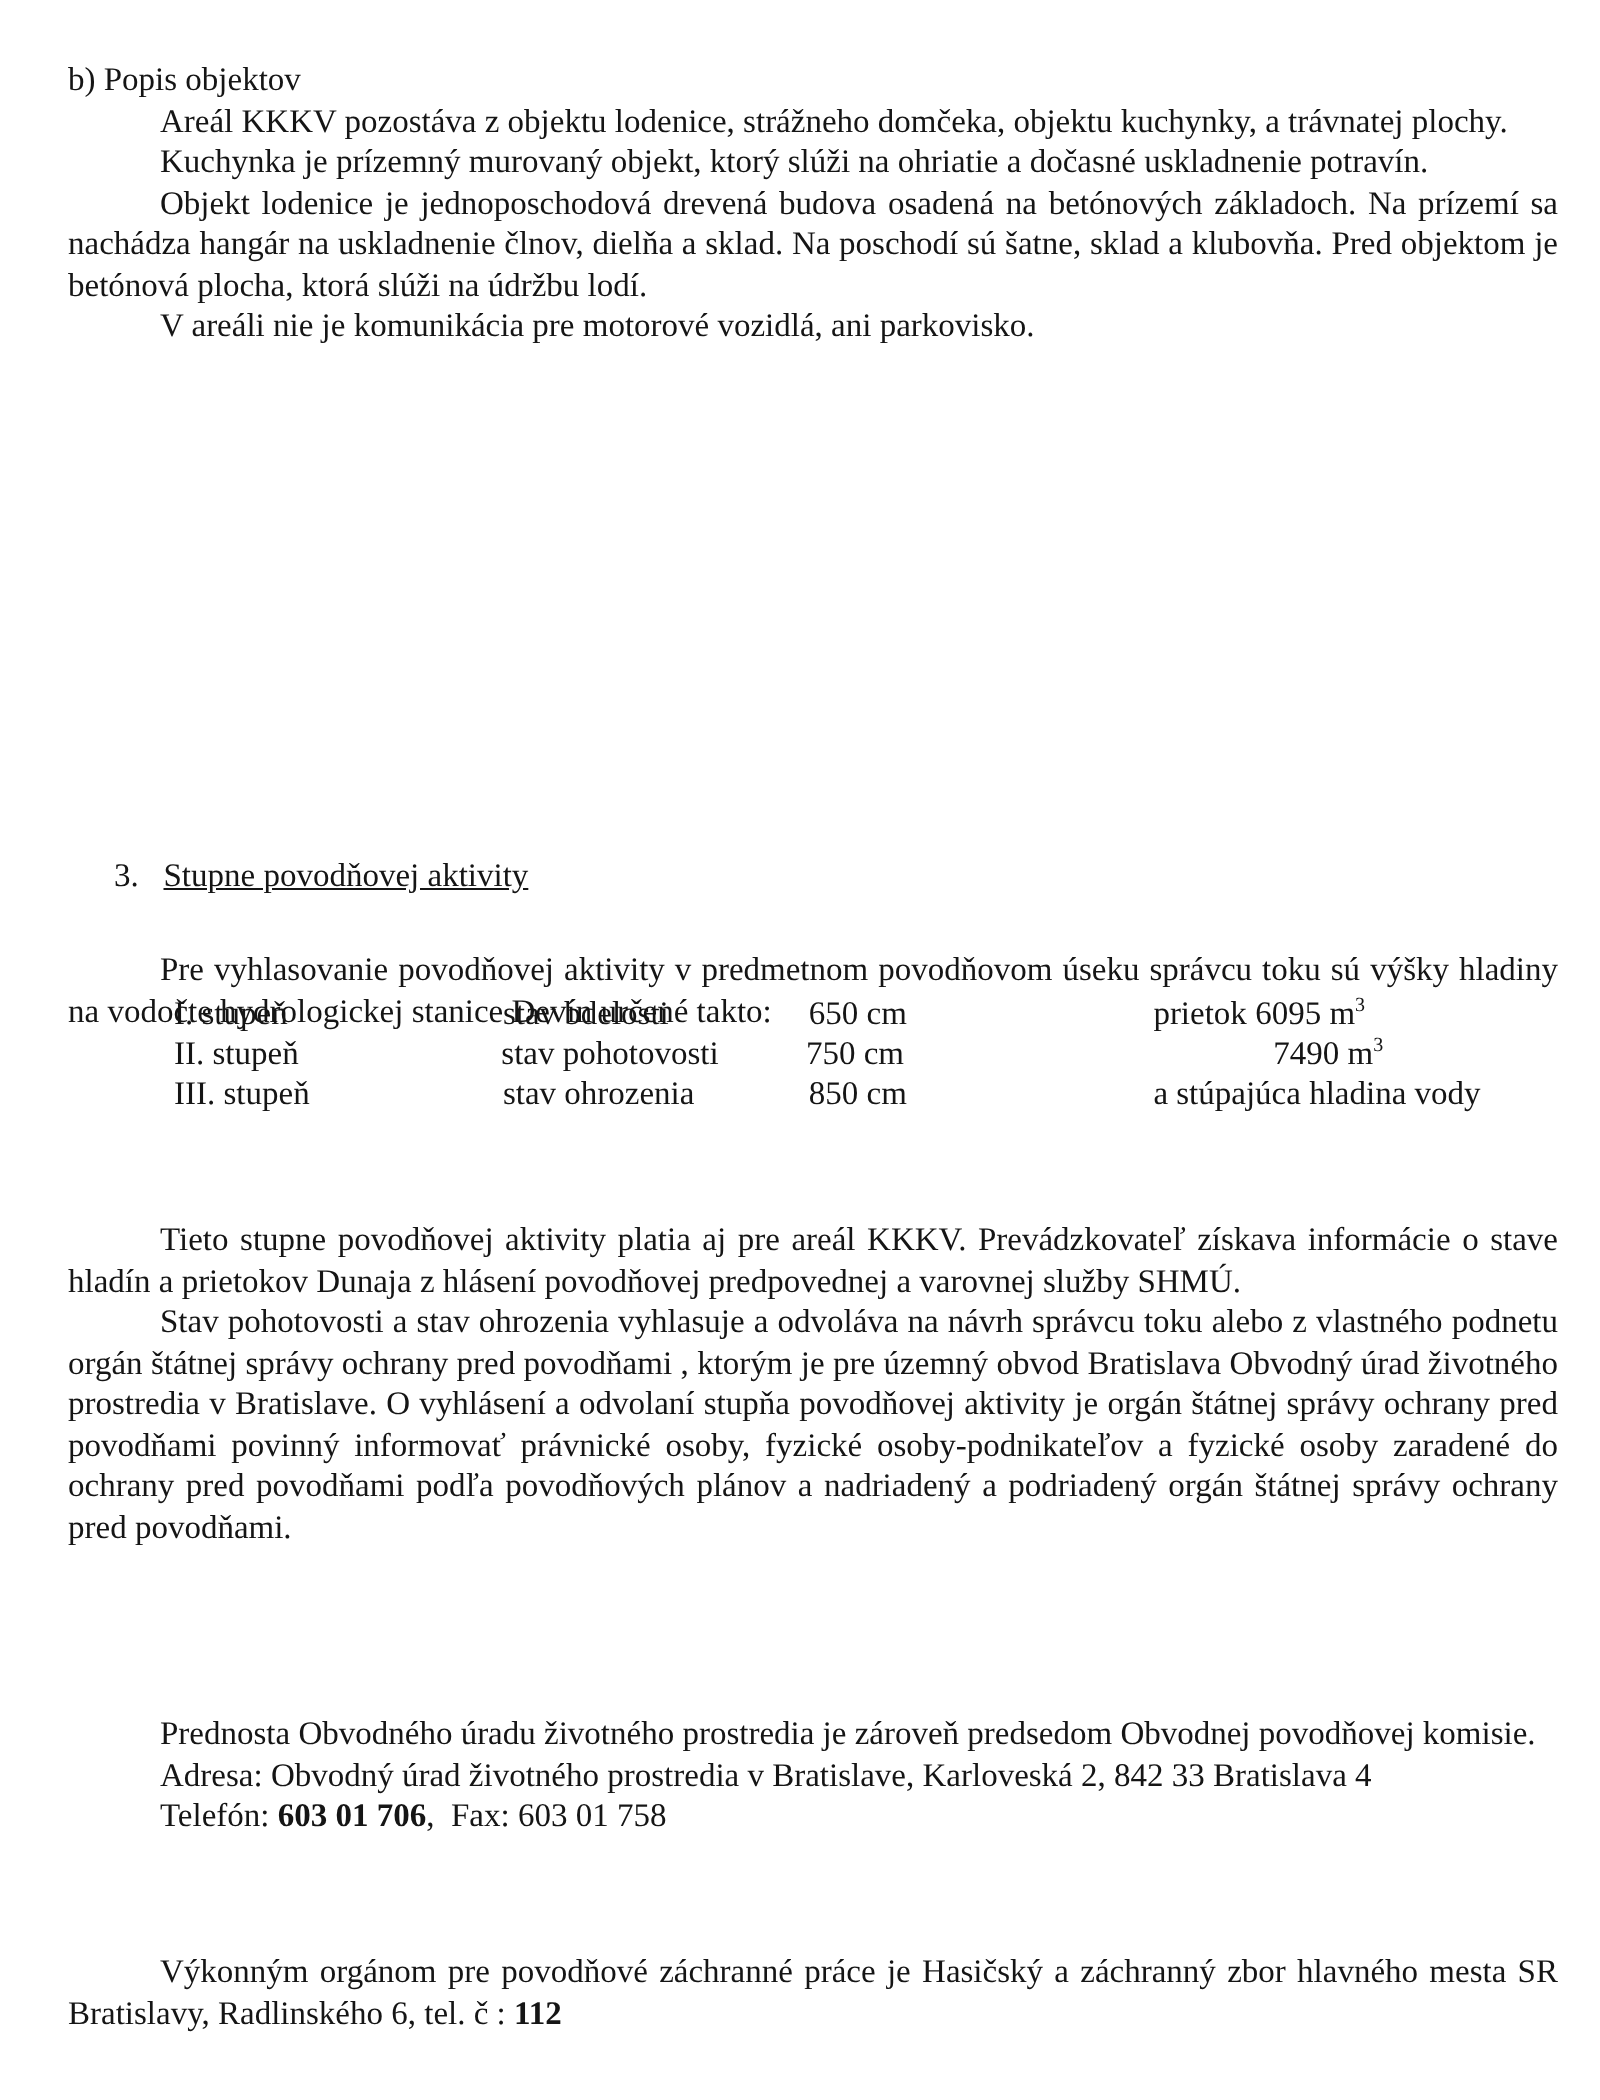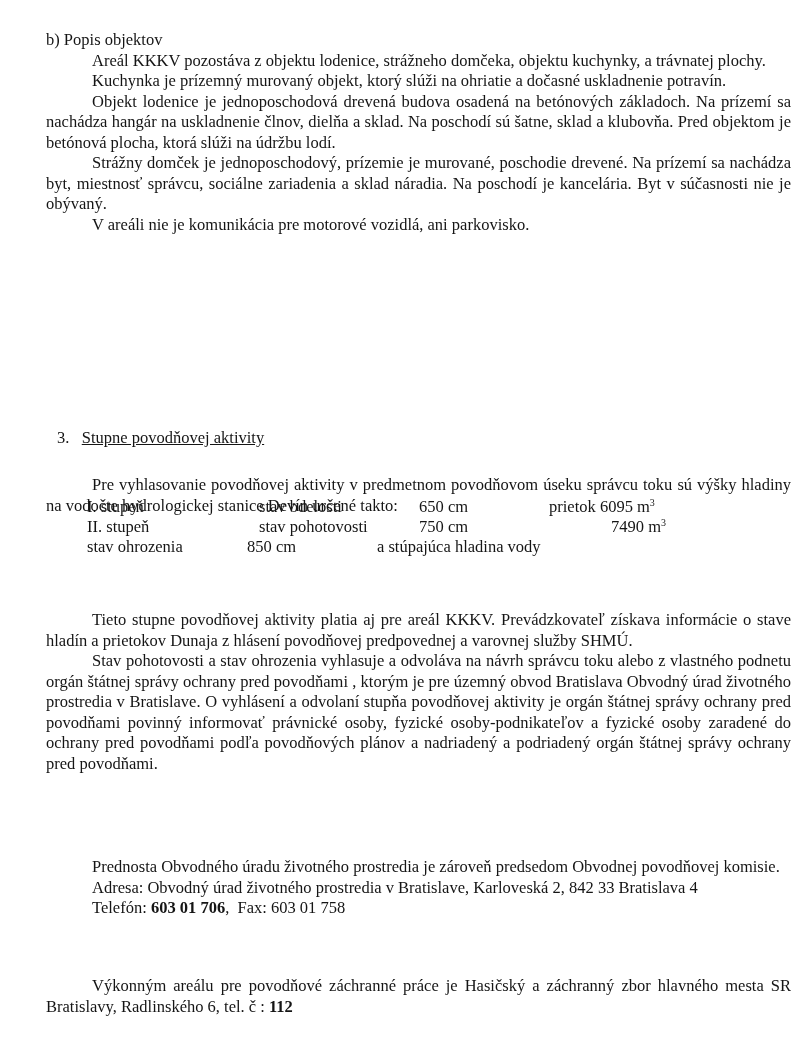--- a/index.html
+++ b/index.html
@@ -4,46 +4,45 @@
 <style>
   html, body { margin: 0; padding: 0; }
   body {
     width: 800px; height: 1050px; overflow: hidden;
     background: #ffffff; color: #151515;
     font-family: "Liberation Serif", "DejaVu Serif", serif;
     font-size: 16.5px; line-height: 20.5px;
     position: relative;
   }
   .page { position: absolute; left: 30px; top: 0; width: 745px; }
-  .blk { position: absolute; left: 16px; width: 745px; }
+  .blk { position: absolute; left: 4px; width: 745px; }
   p { margin: 0; text-align: justify; }
   .ind { text-indent: 46px; }
   .indent-block { padding-left: 46px; }
   .u { text-decoration: underline; }
   b { font-weight: bold; }
   .tbl { position: absolute; left: 57px; width: 700px; }
   .row { display: flex; height: 20px; }
   .c1 { width: 172px; }
   .c2 { width: 160px; }
   .c3 { width: 130px; }
-  .c4 { width: 220px; }
+  .c4 { width: 220px; margin-left: 48px; }
   .c4.r { padding-left: 62px; box-sizing: border-box; }
   sup { font-size: 10px; line-height: 0; }
 </style>
 </head>
 <body>
 
 <div class="page">
 
   <div class="blk" style="top:30px">
     <p>b)  Popis objektov</p>
     <p class="ind">Areál KKKV pozostáva z objektu lodenice, strážneho domčeka, objektu kuchynky, a trávnatej plochy.</p>
     <p class="ind">Kuchynka je prízemný murovaný objekt, ktorý slúži na ohriatie a dočasné uskladnenie potravín.</p>
     <p class="ind">Objekt lodenice je jednoposchodová drevená budova osadená na betónových základoch. Na prízemí sa nachádza hangár na uskladnenie člnov, dielňa a sklad. Na poschodí sú šatne, sklad a klubovňa. Pred objektom je betónová plocha, ktorá slúži na údržbu lodí.</p>
-    <p class="ind">Strážny domček je jednoposchodový, prízemie je murované, poschodie drevené. Na prízemí sa nachádza byt, miestnosť správcu, sociálne zariadenia a sklad náradia. Na poschodí je kancelária. Byt v súčasnosti nie je obývaný.</p>
     <p class="ind">V areáli nie je komunikácia pre motorové vozidlá, ani parkovisko.</p>
   </div>
 
   <div class="blk" style="top:321px">
   </div>
 
   <div class="blk" style="top:428px;left:27px">
     <span>3.</span>&nbsp;&nbsp;
     <span class="u">Stupne povodňovej aktivity</span>
   </div>
@@ -59,20 +58,21 @@
       <span class="c3">650 cm</span>
       <span class="c4"><span>prietok </span><span>6095 m</span><sup>3</sup></span>
     </div>
     <div class="row">
       <span class="c1">II. stupeň</span>
       <span class="c2">stav pohotovosti</span>
       <span class="c3">750 cm</span>
       <span class="c4 r"><span>7490 m</span><sup>3</sup></span>
     </div>
     <div class="row">
+      <span class="c1">III. stupeň</span>
       <span class="c2">stav ohrozenia</span>
       <span class="c3">850 cm</span>
       <span class="c4">a stúpajúca hladina vody</span>
     </div>
   </div>
 
   <div class="blk" style="top:610px">
     <p class="ind">Tieto stupne povodňovej aktivity platia aj pre areál KKKV. Prevádzkovateľ získava informácie o stave hladín a prietokov Dunaja z hlásení povodňovej predpovednej a varovnej služby SHMÚ.</p>
     <p class="ind">Stav pohotovosti a stav ohrozenia vyhlasuje a odvoláva na návrh správcu toku alebo z vlastného podnetu orgán štátnej správy ochrany pred povodňami , ktorým je pre územný obvod Bratislava Obvodný úrad životného prostredia v Bratislave. O vyhlásení a odvolaní stupňa povodňovej aktivity je orgán štátnej správy ochrany pred povodňami povinný informovať právnické osoby, fyzické osoby-podnikateľov a fyzické osoby zaradené do ochrany pred povodňami podľa povodňových plánov a nadriadený a podriadený orgán štátnej správy ochrany pred povodňami.</p>
   </div>
@@ -81,15 +81,15 @@
     <p class="ind">Prednosta Obvodného úradu životného prostredia je zároveň predsedom Obvodnej povodňovej komisie.</p>
     <p class="indent-block">
       <span>Adresa:</span> <span>Obvodný úrad životného prostredia v Bratislave, Karloveská 2, 842 33 Bratislava 4</span>
     </p>
     <p class="indent-block">
       <span>Telefón:</span> <b>603 01 706</b>,&nbsp; <span>Fax:</span> <span>603 01 758</span>
     </p>
   </div>
 
   <div class="blk" style="top:976px">
-    <p class="ind"><span>Výkonným areálu pre povodňové záchranné práce je Hasičský a záchranný zbor hlavného mesta SR Bratislavy, Radlinského 6, tel. č :</span> <b>112</b></p>
+    <p class="ind"><span>Výkonným orgánom pre povodňové záchranné práce je Hasičský a záchranný zbor hlavného mesta SR Bratislavy, Radlinského 6, tel. č :</span> <b>112</b></p>
   </div>
 </div>
 
 </body></html>

